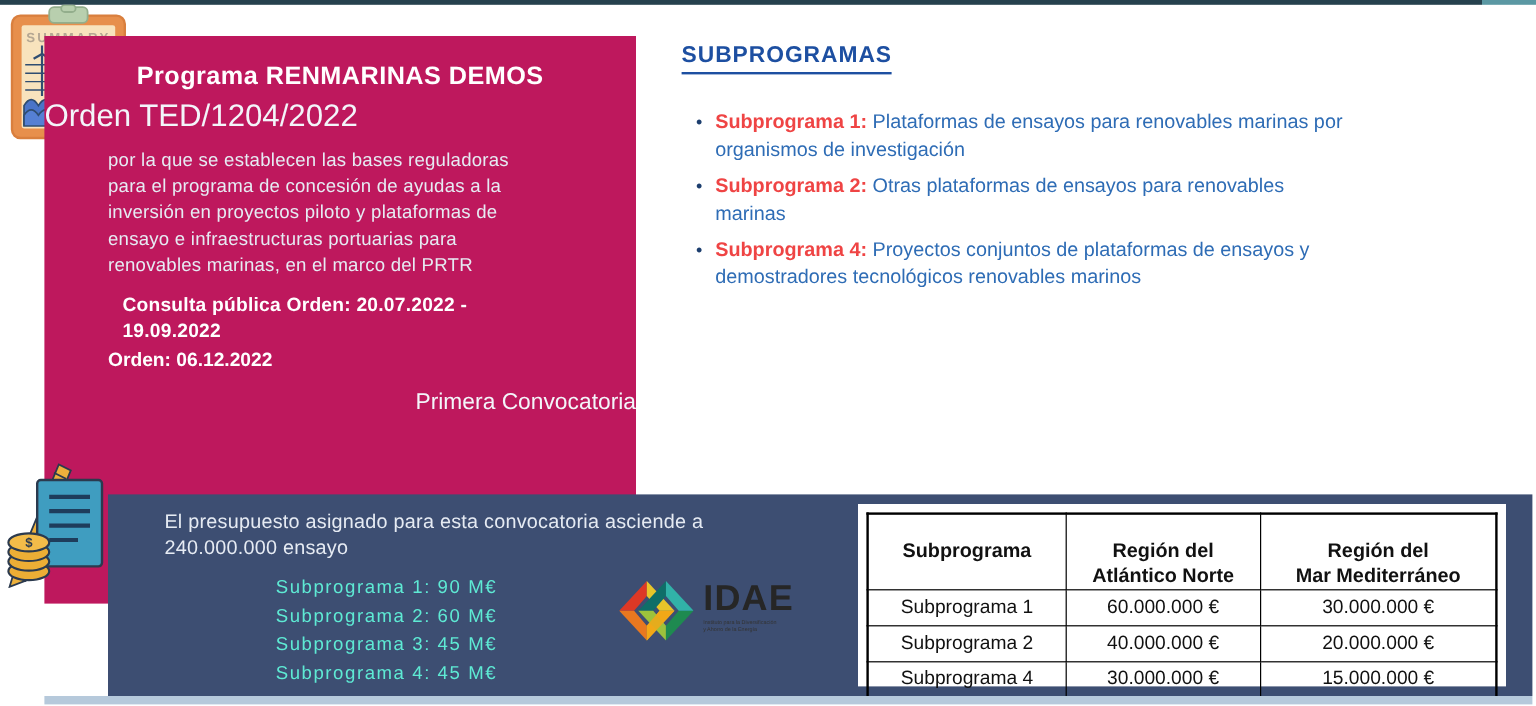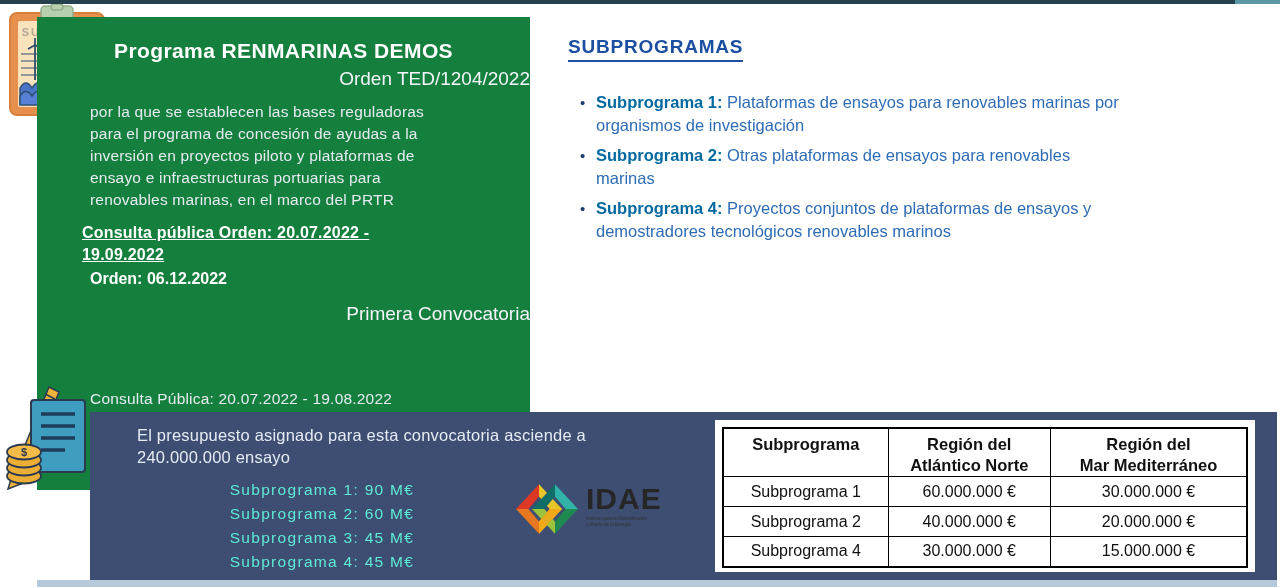--- a/index.html
+++ b/index.html
@@ -10,43 +10,43 @@
   .top-strip { position:absolute; left:0; top:0; width:1280px; height:4px;
                background:linear-gradient(to right,#26414e 0%,#26414e 96.5%,#5b98a3 96.5%,#5b98a3 100%); }
   .bottom-strip { position:absolute; left:37px; top:580px; width:1240px; height:7px; background:#b6c9db; }
 
   
   .clipboard { position:absolute; left:7px; top:4px; width:100px; height:114px; }
   .clipboard .summary-label { position:absolute; left:0; top:22px; width:100px; text-align:center;
       font-size:11px; font-weight:700; letter-spacing:2px; color:#b5a793; }
 
   
-  .left-panel { position:absolute; left:37px; top:17px; width:493px; height:473px;
-                background:#15803d; color:#e9edf4; }
+  .left-panel { position:absolute; left:37px; top:30px; width:493px; height:473px;
+                background:#be185d; color:#e9edf4; }
   .lp-title { margin-top:22px; text-align:center; font-size:21px; font-weight:700;
               letter-spacing:.4px; color:#ffffff; }
-  .lp-subtitle { margin-top:5px; text-align:right; font-size:19px; font-weight:400; color:#f3f5fa; }
+  .lp-subtitle { margin-top:5px; text-align:left; font-size:26px; font-weight:400; color:#f3f5fa; }
   .lp-body { margin:11px 40px 0 53px; font-size:15.5px; line-height:22px; letter-spacing:.2px;
              white-space:pre-line; color:#e6ebf3; }
-  .lp-dates { margin:11px 40px 0 45px; width:372px; font-size:16px; font-weight:700; line-height:22px;
-              white-space:pre-line; color:#ffffff; letter-spacing:.2px;text-decoration:underline; }
+  .lp-dates { margin:11px 40px 0 65px; width:372px; font-size:16px; font-weight:700; line-height:22px;
+              white-space:pre-line; color:#ffffff; letter-spacing:.2px; }
   .lp-orden { margin:2px 40px 0 53px; font-size:16px; font-weight:700; line-height:22px; color:#ffffff; }
   .lp-conv-title { margin-top:13px; text-align:right; font-size:19px; font-weight:400; color:#f3f5fa; }
   .lp-conv-lines { margin:8px 30px 0 53px; font-size:15.5px; line-height:26.5px;
                    letter-spacing:.2px; color:#e6ebf3; white-space:pre-wrap; }
 
   
   .right-col { position:absolute; left:568px; top:36px; width:664px; }
   .sp-heading { display:inline-block; font-size:19px; font-weight:700; letter-spacing:.8px;
                 color:#1d4fa1; border-bottom:2px solid #1d4fa1; padding-bottom:2px; }
   .sp-list { list-style:none; margin-top:29px; padding-left:28px;
              font-size:16.5px; line-height:23px; color:#2e6cb5; }
   .sp-list li { position:relative; margin-bottom:7px; white-space:pre-line; }
   .sp-list li::before { content:"•"; position:absolute; left:-16px; top:0; color:#1c3e6e; font-size:15px; }
-  .sp-label { font-weight:700; color:#0369a1; }
+  .sp-label { font-weight:700; color:#ef4444; }
   .sp-note { margin-top:31px; font-size:16.5px; line-height:23px; color:#2e6cb5; white-space:pre-line; }
   .sp-note b { color:#1f4a93; }
 
   
   .bottom-bar { position:absolute; left:90px; top:412px; width:1187px; height:168px; background:#3d4e72; }
   .budget-text { position:absolute; left:47px; top:12px; font-size:16.5px; line-height:22px;
                  color:#e6ebf3; letter-spacing:.2px; }
   .allocations { position:absolute; left:98px; top:66px; width:268px; text-align:center;
                  font-size:15.5px; line-height:24px; letter-spacing:1.3px; color:#5eead4; }
 
@@ -55,21 +55,21 @@
   .idae-text { margin-left:8px; padding-top:6px; }
   .idae-name { font-size:30px; font-weight:800; letter-spacing:1px; color:#262626; line-height:30px; }
   .idae-tagline { font-size:4.5px; color:#333333; line-height:6px; margin-top:2px; }
 
   
   .table-frame { position:absolute; left:625px; top:8px; width:540px; height:152px;
                  background:#ffffff; padding:7px; }
   table.regions { width:100%; height:100%; border-collapse:collapse; border:2px solid #000;
                   color:#111111; }
   table.regions th { border:1.5px solid #000; font-size:16.5px; font-weight:700;
-                     vertical-align:top; padding-top:5px; line-height:21px; height:48px; }
+                     vertical-align:top; padding-top:20px; line-height:21px; height:48px; }
   table.regions td { border:1.5px solid #000; font-size:16px; text-align:center; height:30px; }
   table.regions col.c1 { width:31.5%; } table.regions col.c2 { width:31%; } table.regions col.c3 { width:37.5%; }
 
   
   .money-note-icon { position:absolute; left:3px; top:380px; width:95px; height:110px; }
 </style>
 </head>
 <body>
 
 <div class="top-strip"></div>

